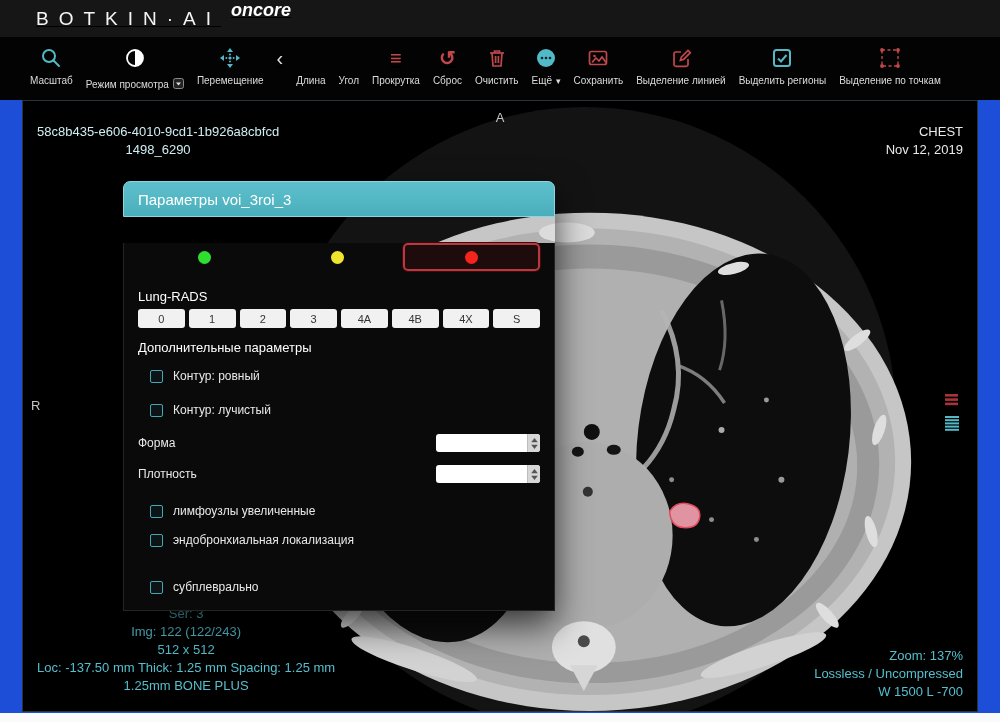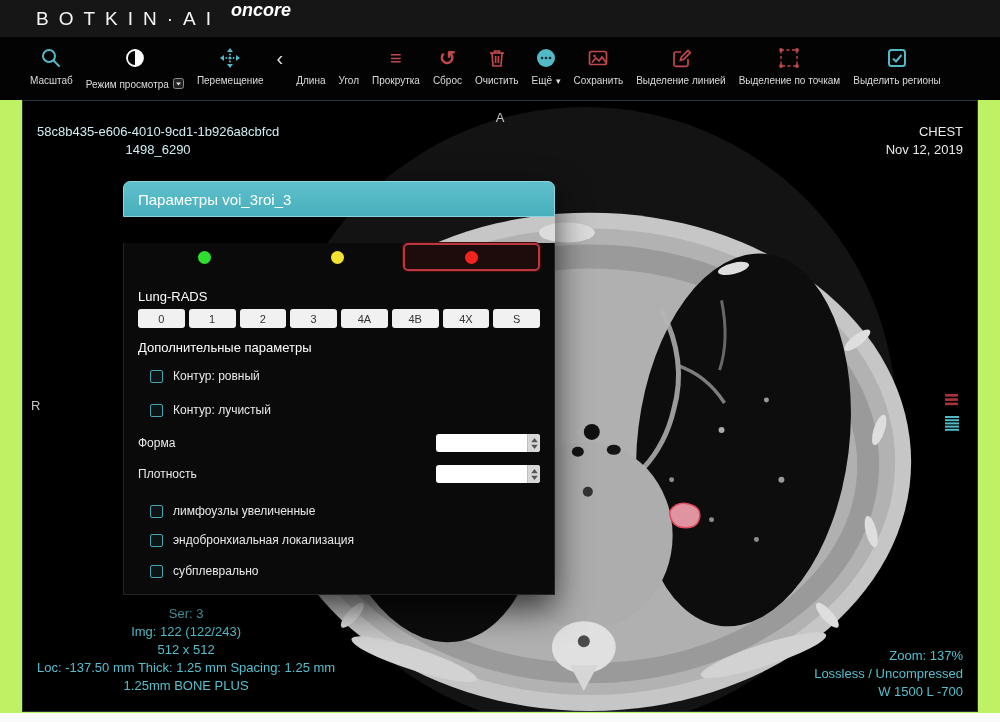--- a/index.html
+++ b/index.html
@@ -1,17 +1,17 @@
 <!DOCTYPE html>
 <html><head>
 <meta charset="utf-8">
 <style>
   * { margin:0; padding:0; box-sizing:border-box; }
   html,body { width:1000px; height:722px; background:#ffffff; font-family:"Liberation Sans", sans-serif; overflow:hidden; }
-  .app { position:absolute; top:0; left:0; width:1000px; height:713px; background:#bef264; }
+  .app { position:absolute; top:0; left:0; width:1000px; height:713px; background:#1d4ed8;text-decoration:underline; }
 
   
   .brandbar { height:37px; background:#161616; display:flex; align-items:center; padding-left:36px; }
   .brand { color:#f5f5f5; font-size:19px; letter-spacing:10px; }
   .brand-suffix { color:#ffffff; font-style:italic; font-weight:bold; font-size:18px; margin-left:10px; margin-bottom:17px; }
 
   
   .toolbar { height:63px; background:#030303; display:flex; align-items:flex-start; gap:13px; padding:9px 6px 0 30px; }
   .titem { display:flex; flex-direction:column; align-items:center; cursor:pointer; }
   .ticon { height:24px; display:flex; align-items:center; justify-content:center; }
@@ -53,21 +53,21 @@
   .dot.yellow { background:#f2e42e; }
   .dot.red { background:#f3231d; }
 
   .section-label { margin-top:18px; color:#ffffff; font-size:13px; }
   .lr-buttons { margin-top:5px; display:flex; gap:4px; }
   .lr-btn { flex:1; height:19px; background:#f1f1f1; color:#333; font-size:11px; border:none; border-radius:3px;
             font-family:"Liberation Sans", sans-serif; cursor:pointer; display:flex; align-items:center; justify-content:center; }
   .add-label { margin-top:12px; }
 
   .cb-row { display:flex; align-items:center; cursor:pointer;padding-left:12px; }
-  .cb-row.m14 { margin-top:14px; } .cb-row.m20 { margin-top:20px; } .cb-row.m15 { margin-top:15px; } .cb-row.m19 { margin-top:17px; }
+  .cb-row.m14 { margin-top:14px; } .cb-row.m20 { margin-top:20px; } .cb-row.m15 { margin-top:15px; } .cb-row.m19 { margin-top:33px; }
   .cb-box { width:13px; height:13px; border:1px solid #42a7b3; border-radius:2px; background:#0d1416; flex:0 0 auto; }
   .cb-label { margin-left:10px; color:#e8e8e8; font-size:12px; }
 
   .sel-row { display:flex; align-items:center; justify-content:space-between; height:20px; }
   .sel-row.m16 { margin-top:16px; } .sel-row.m11 { margin-top:11px; }
   .sel-label { color:#e8e8e8; font-size:12px; }
   .select { width:104px; height:18px; background:#ffffff; border-radius:3px; display:flex; align-items:center; cursor:pointer; overflow:hidden; }
   .sel-value { flex:1; font-size:11px; color:#333; padding-left:6px; }
   .stepper { width:13px; height:100%; background:#d7d7d7; display:flex; align-items:center; justify-content:center; border-left:1px solid #bdbdbd; }
 
@@ -225,45 +225,45 @@
           </svg>
       </span>
       <span class="tlabel-row">
           <span class="tlabel">Выделение линией</span>
         </span>
     </div>
 
     <div class="titem">
       <span class="ticon">
         <svg width="24" height="24" viewBox="0 0 24 24">
+            <g stroke="#52b9c6" fill="none" stroke-width="2">
+              <rect x="4" y="4" width="16" height="16" rx="2.5"></rect>
+              <path d="M8 12.5 l3 3 5.5 -6.5"></path>
+            </g>
+          </svg>
+      </span>
+      <span class="tlabel-row">
+          <span class="tlabel">Выделить регионы</span>
+        </span>
+    </div>
+
+    <div class="titem">
+      <span class="ticon">
+        <svg width="24" height="24" viewBox="0 0 24 24">
             <g fill="#c0484b">
               <rect x="4" y="4" width="16" height="16" fill="none" stroke="#c0484b" stroke-width="1.4" stroke-dasharray="3 2.5"></rect>
               <circle cx="4" cy="4" r="1.9"></circle>
               <circle cx="20" cy="4" r="1.9"></circle>
               <circle cx="4" cy="20" r="1.9"></circle>
               <circle cx="20" cy="20" r="1.9"></circle>
             </g>
           </svg>
       </span>
       <span class="tlabel-row">
           <span class="tlabel">Выделение по точкам</span>
-        </span>
-    </div>
-
-    <div class="titem">
-      <span class="ticon">
-        <svg width="24" height="24" viewBox="0 0 24 24">
-            <g stroke="#52b9c6" fill="none" stroke-width="2">
-              <rect x="4" y="4" width="16" height="16" rx="2.5"></rect>
-              <path d="M8 12.5 l3 3 5.5 -6.5"></path>
-            </g>
-          </svg>
-      </span>
-      <span class="tlabel-row">
-          <span class="tlabel">Выделить регионы</span>
         </span>
     </div>
 
   </div>
 
   <div class="viewer">
 
     <svg class="ct" viewBox="0 0 956 612" preserveAspectRatio="none">
       <circle cx="563" cy="318" r="312" fill="#131313"></circle>
       <ellipse cx="568" cy="362" rx="322" ry="250" fill="#c6c6c6"></ellipse>

